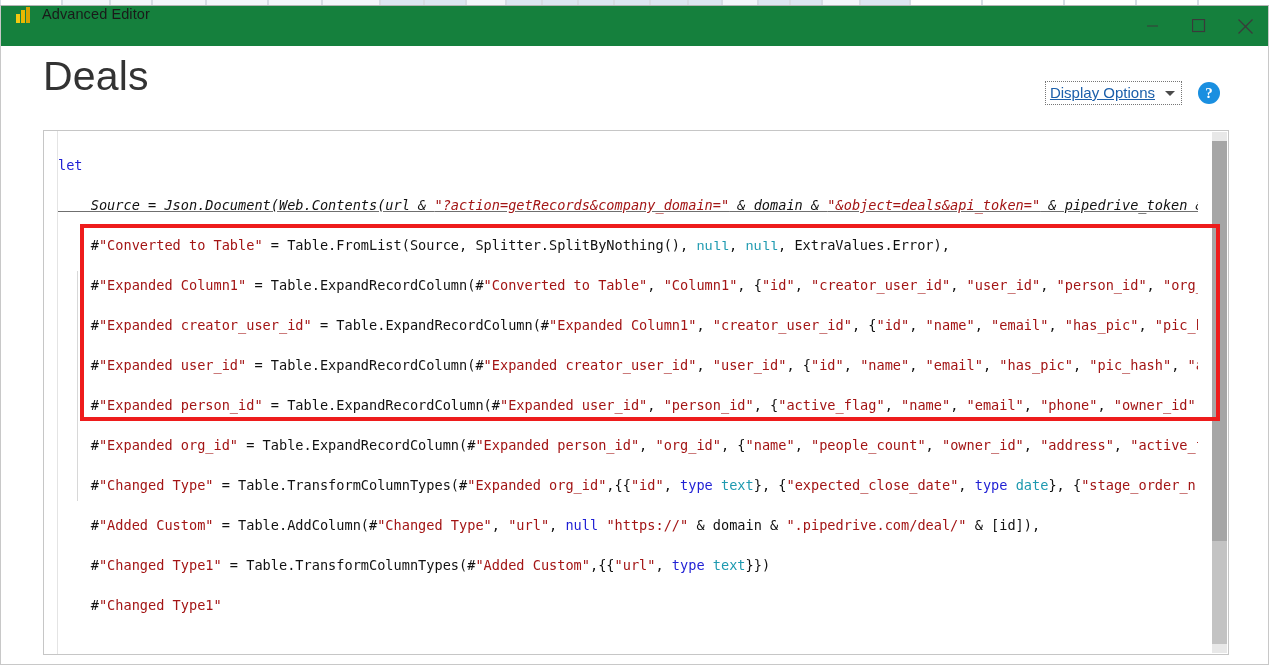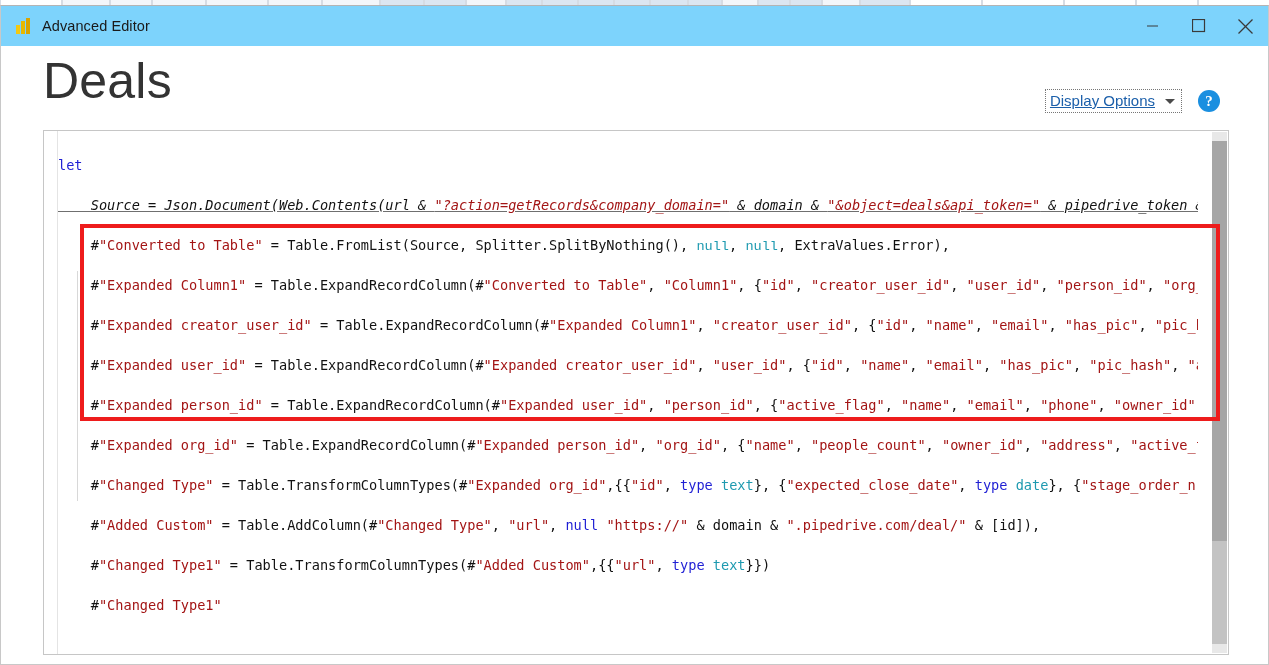--- a/index.html
+++ b/index.html
@@ -45,23 +45,22 @@
     background: #ffffff;
     border: 1px solid #c8c8c8;
     border-top: 1px solid #b4b4b4;
     box-sizing: border-box;
   }
 
   
   #titlebar {
     position: relative;
     height: 40px;
-    background: #7dd3fc;
-    display: flex;
-    align-items: center;
+    background: #15803d;
+    display: flex;
   }
   #app-icon {
     position: relative;
     width: 18px;
     height: 18px;
     margin-left: 13px;
     margin-right: 10px;
     flex: 0 0 auto;
   }
   #app-icon i {
@@ -108,30 +107,30 @@
   }
 
   #header-row {
     position: relative;
     height: 84px;
   }
   #page-title {
     position: absolute;
     left: 2px;
     top: 10px;
-    font-size: 50px;
+    font-size: 41px;
     font-weight: 300;
     color: #333333;
     letter-spacing: .2px;
     line-height: 1;
   }
   #header-actions {
     position: absolute;
     right: 8px;
-    top: 43px;
+    top: 35px;
     display: flex;
     align-items: center;
     gap: 16px;
   }
   #display-options {
     display: flex;
     align-items: center;
     gap: 10px;
     border: 1px dotted #767676;
     padding: 2px 6px 3px 4px;

